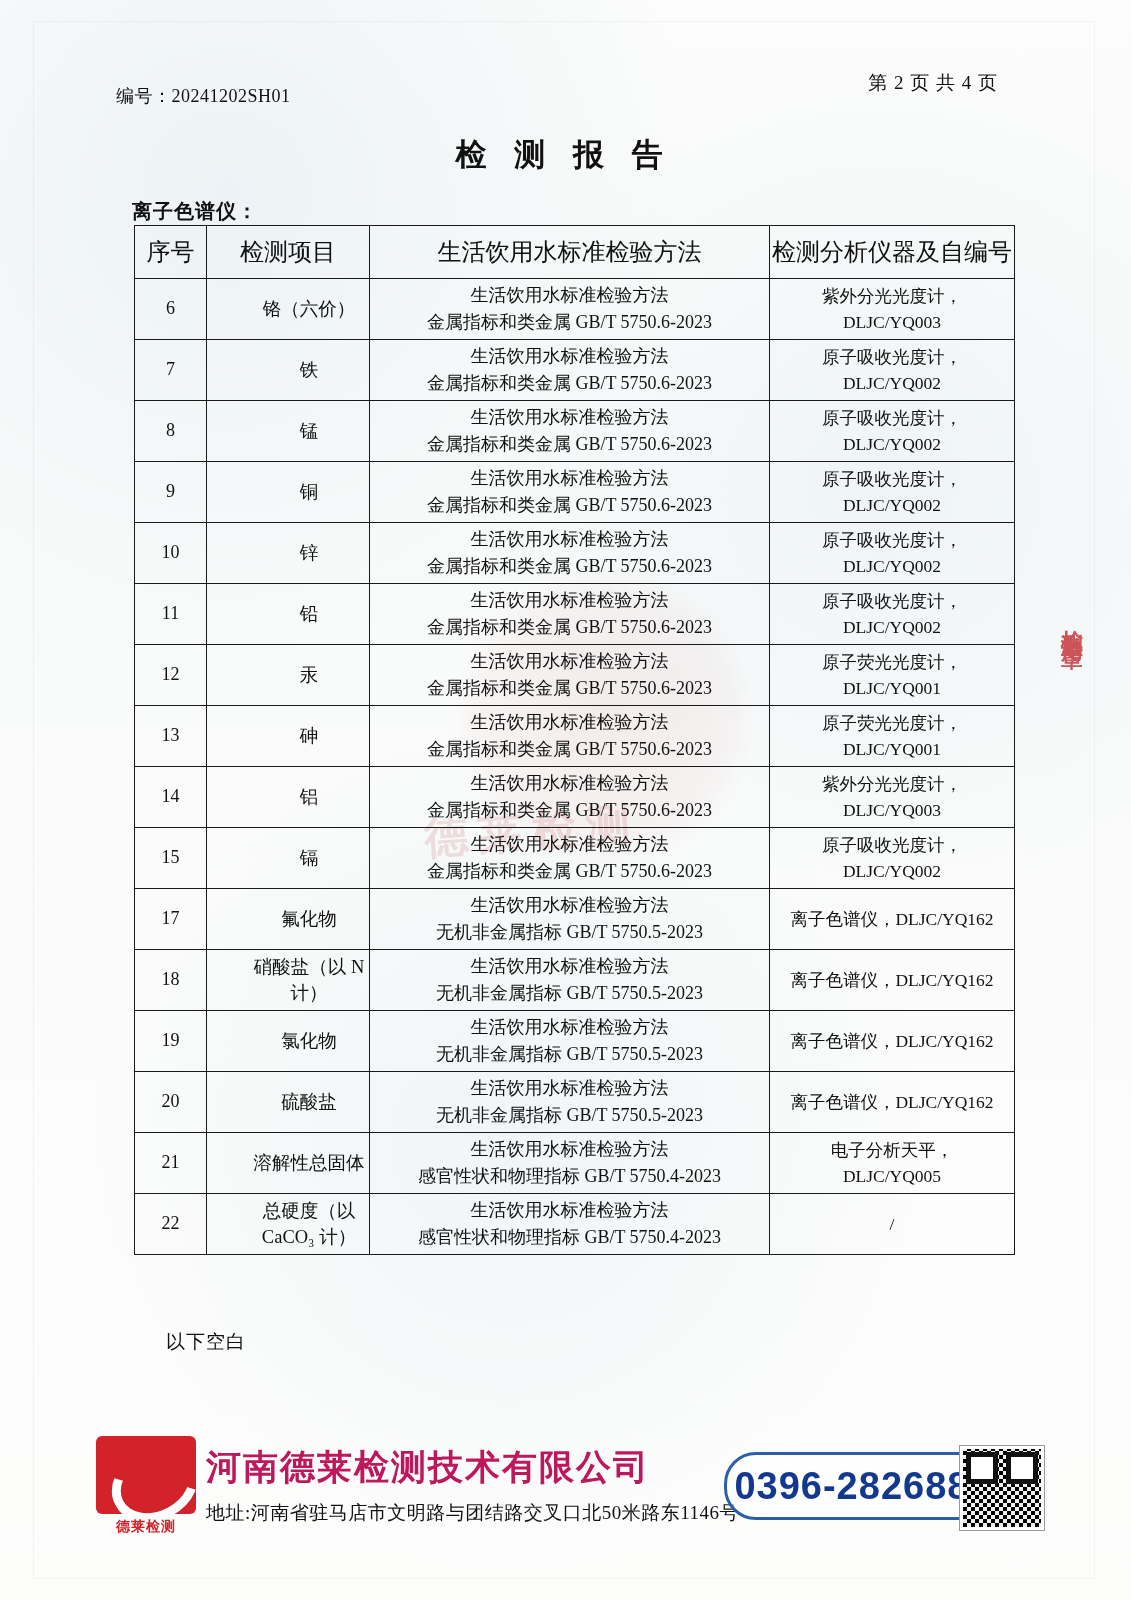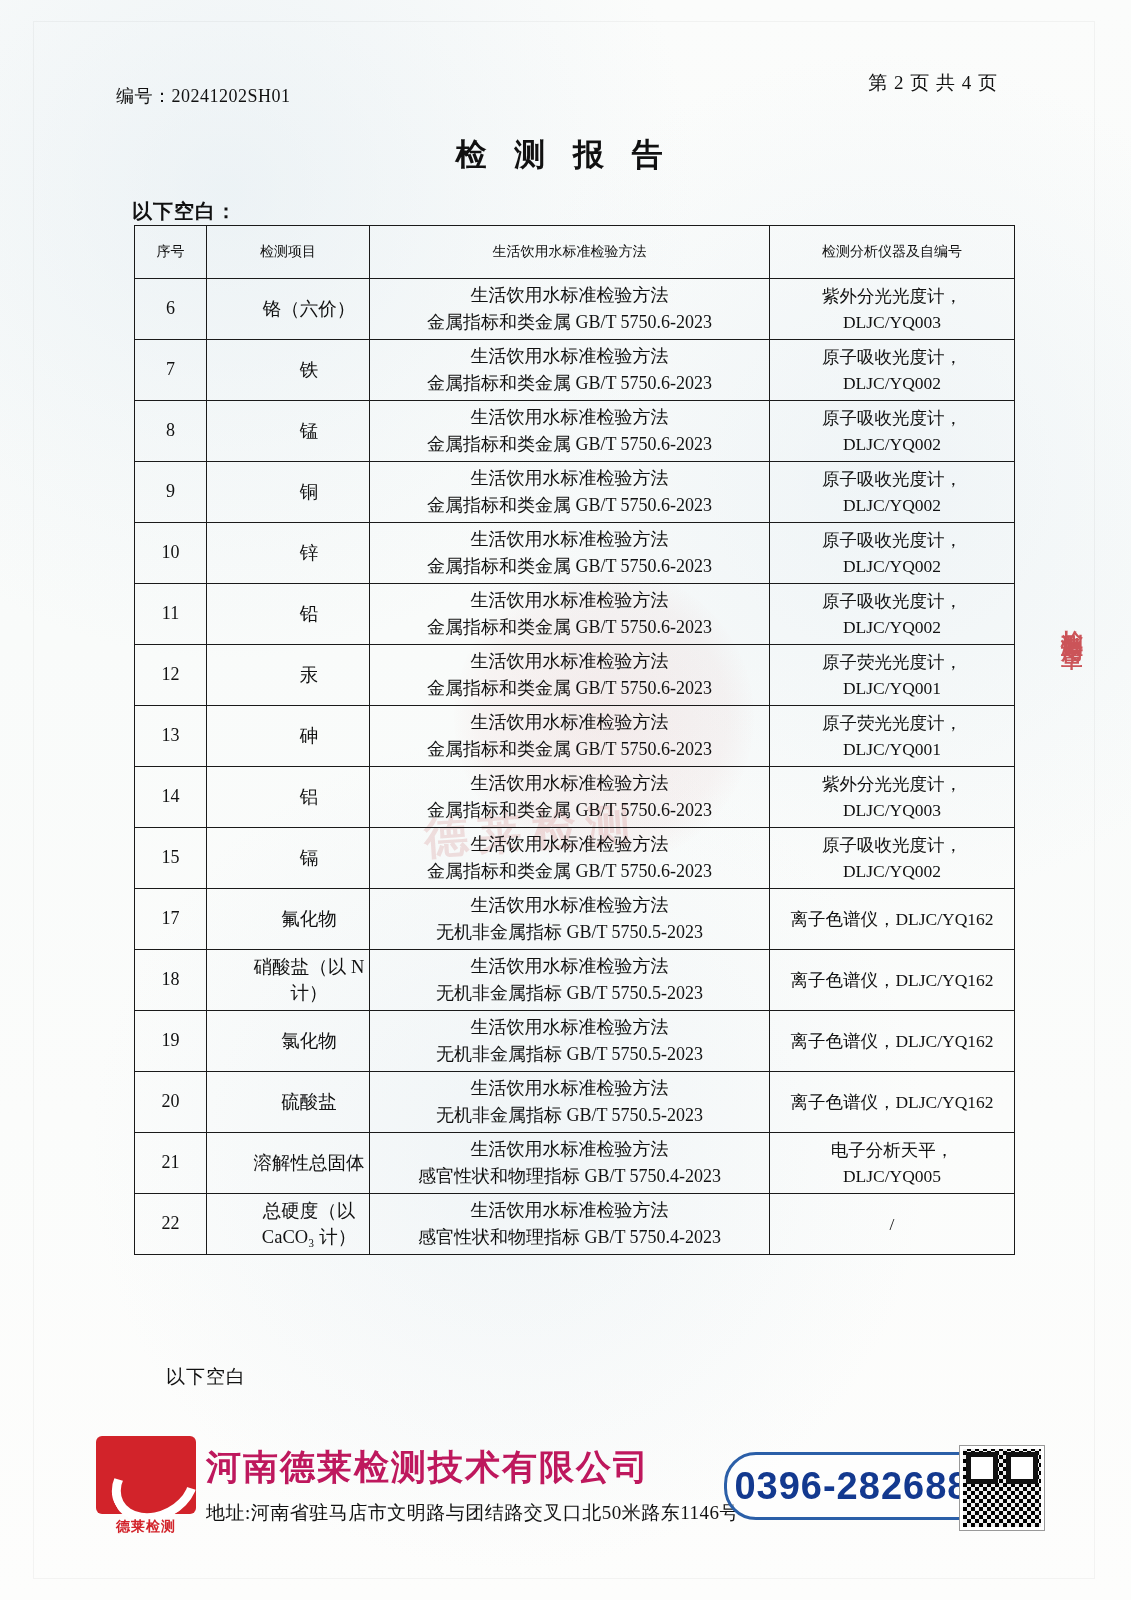--- a/index.html
+++ b/index.html
@@ -88,21 +88,21 @@
     border: 1.3px solid #1a1a1a;
     text-align: center;
     vertical-align: middle;
     font-size: 17.5px;
     font-weight: normal;
     padding: 3px 2px;
     line-height: 1.42;
   }
   table.main th {
     height: 46px;
-    font-size: 14px;
+    font-size: 24px;
   }
   table.main td.num {
     font-family: "Liberation Serif", serif;
     font-size: 18px;
   }
   table.main td.item {
     font-size: 18.5px;
     padding-left: 44px;
   }
   table.main td.method {
@@ -120,21 +120,20 @@
 
   .m1 { display: block; }
   .m2 { display: block; }
 
   .blank-note {
     position: absolute;
     left: 132px;
     top: 1307px;
     font-size: 19px;
     letter-spacing: 1px;
-    margin-top: 35px;
   }
 
   
   .seal {
     position: absolute;
     right: 6px;
     top: 590px;
     width: 46px;
     height: 230px;
     color: #c0272d;
@@ -276,21 +275,21 @@
 </style>
 </head>
 <body>
 
 <div class="page">
   <div class="sheet">
 
     <div class="pagenum">第 2 页 共 4 页</div>
     <div class="docno">编号：20241202SH01</div>
     <div class="doctitle">检 测 报 告</div>
-    <div class="basis-label">以下空白：</div>
+    <div class="basis-label">离子色谱仪：</div>
 
     <div class="watermark-circle"></div>
     <div class="watermark">德莱检测</div>
 
     <table class="main">
       <colgroup>
         <col class="col1">
           <col class="col2">
           <col class="col3">
           <col class="col4">

